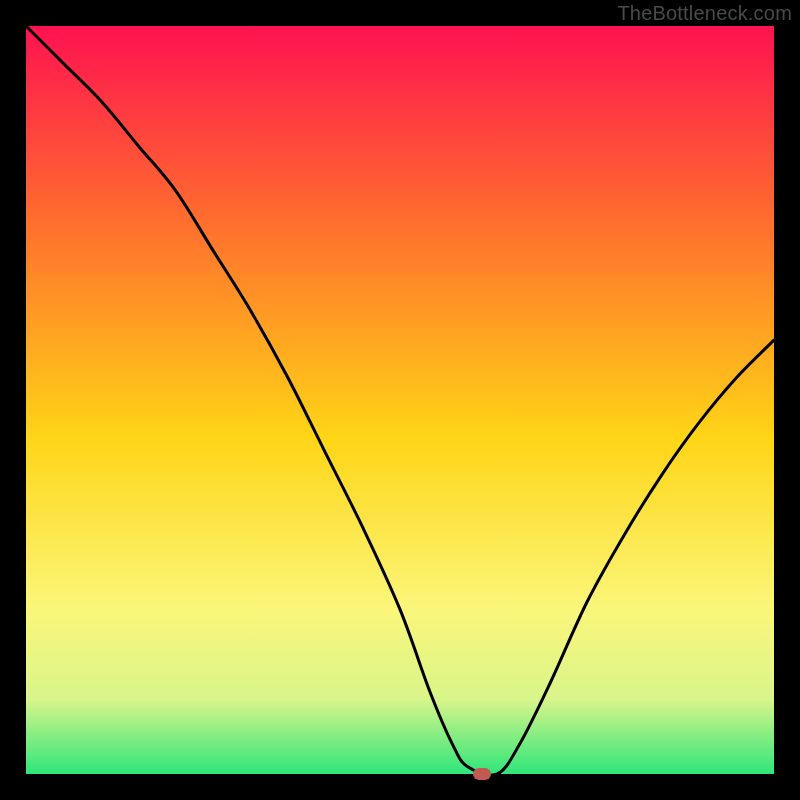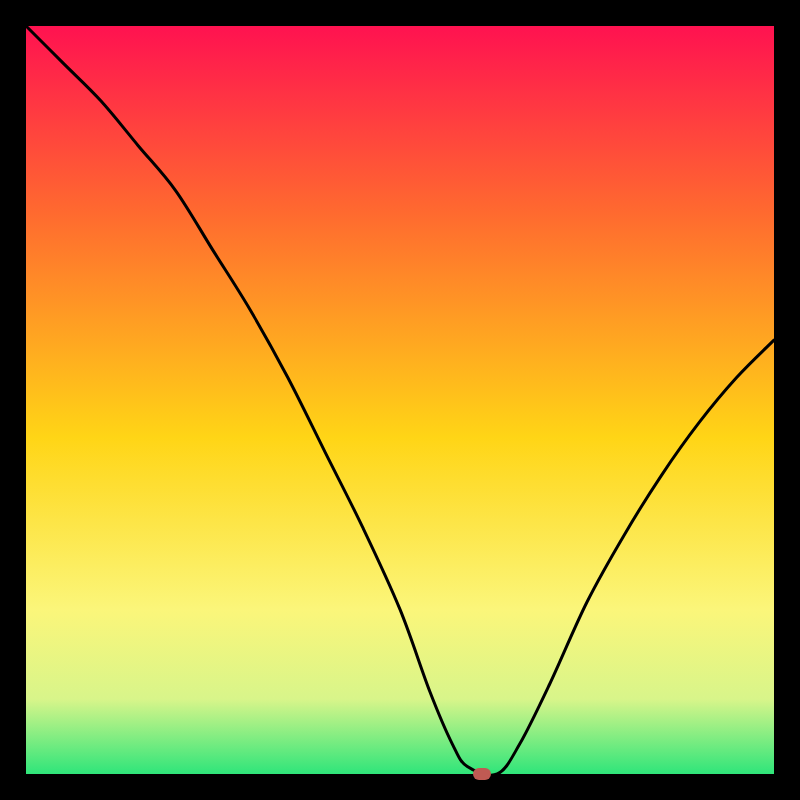--- a/index.html
+++ b/index.html
@@ -48,20 +48,21 @@
     background: #c05a53;
     transform: translate(-50%, -50%);
     z-index: 3;
   }
 </style>
 </head>
 <body>
 
 <div class="frame">
 
+  <div class="watermark">TheBottleneck.com</div>
 
   <div class="plot-outer">
     <svg class="plot" viewBox="0 0 748 748" preserveAspectRatio="none">
       <defs>
         <linearGradient id="bg-grad" x1="0" y1="0" x2="0" y2="1">
           <stop id="g0" offset="0%" stop-color="#ff1250"></stop>
           <stop id="g1" offset="25%" stop-color="#ff6a2f"></stop>
           <stop id="g2" offset="55%" stop-color="#ffd516"></stop>
           <stop id="g3" offset="78%" stop-color="#fbf67a"></stop>
           <stop id="g4" offset="90%" stop-color="#d8f58a"></stop>

